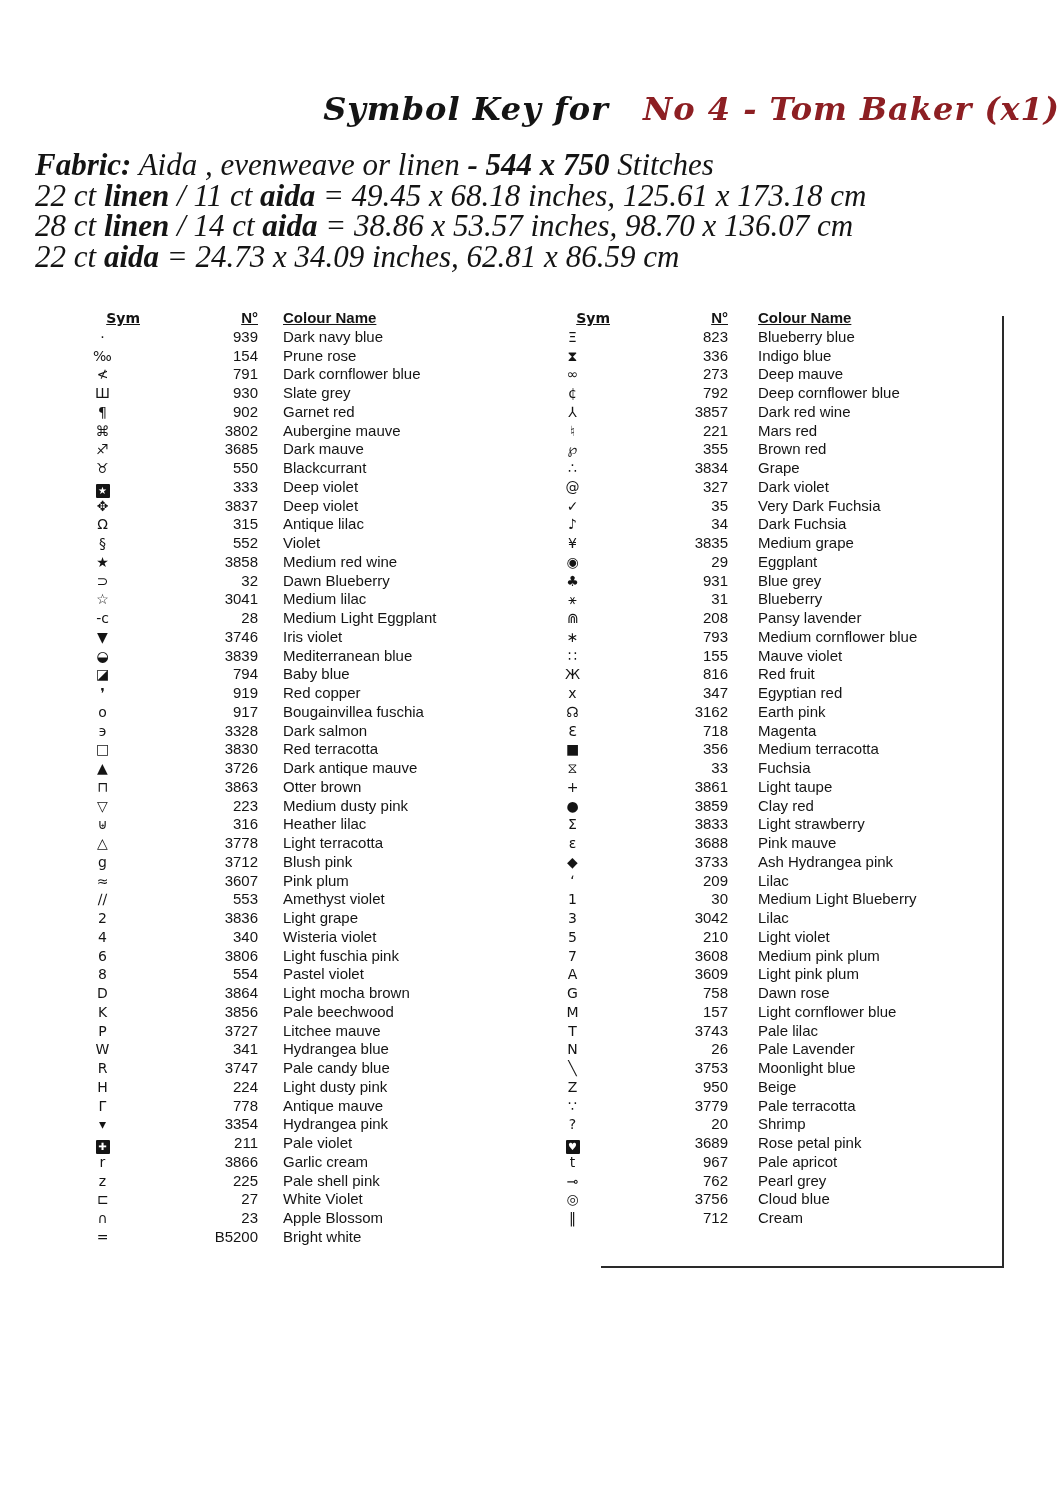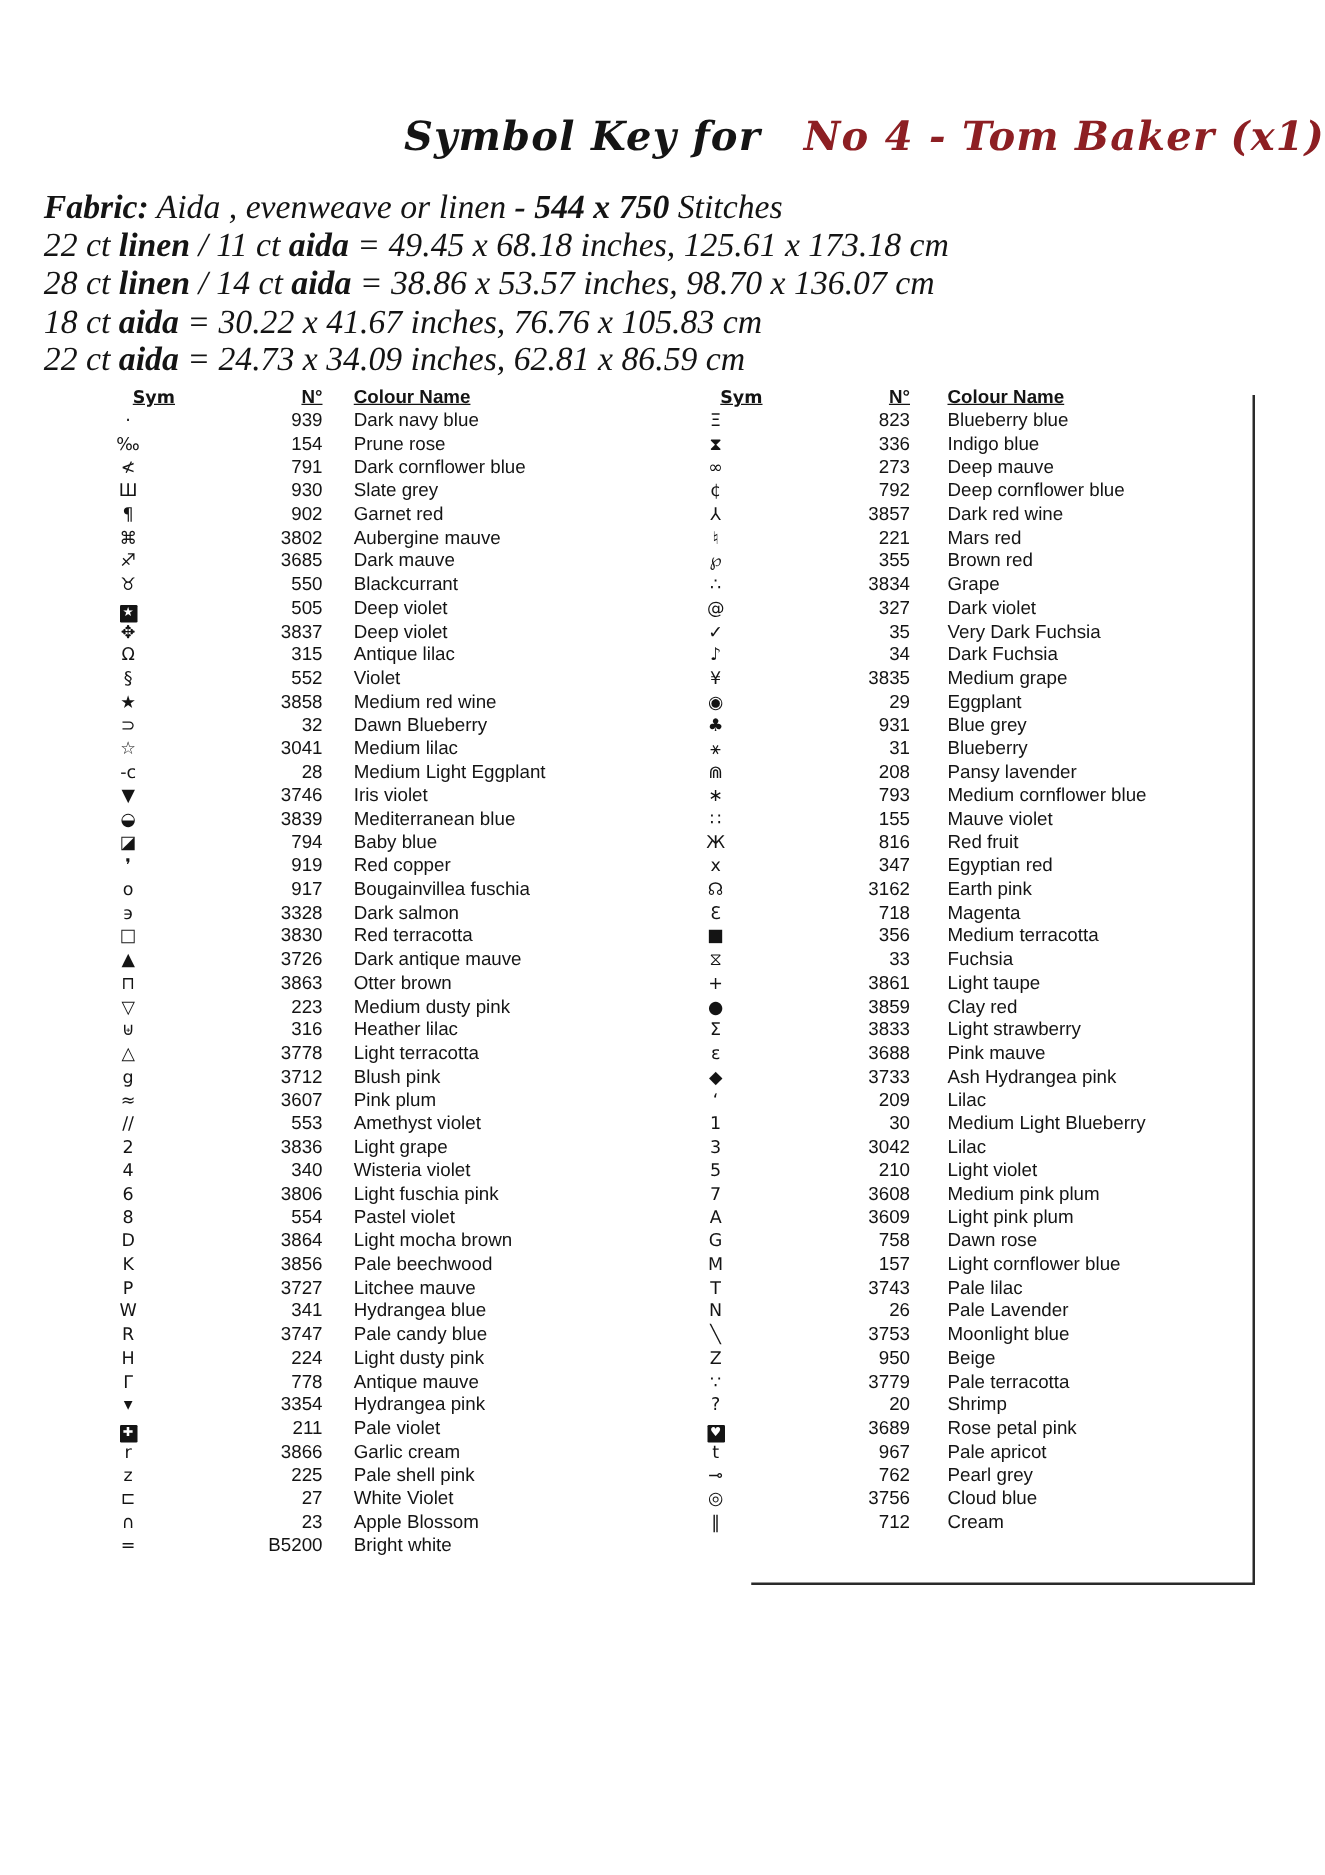--- a/index.html
+++ b/index.html
@@ -4,21 +4,21 @@
 <style>
   html,body{margin:0;padding:0;background:#e8e8e8;}
   .page{position:relative;width:1060px;height:1500px;background:#ffffff;margin:0 auto;
         font-family:"Liberation Sans",sans-serif;color:#141414;overflow:hidden;}
   .title{position:absolute;top:90px;left:0;width:100%;text-align:right;
          font-family:"DejaVu Serif",serif;font-style:italic;font-weight:bold;
          font-size:32px;letter-spacing:1px;white-space:nowrap;}
   .title .black-part{color:#141414;}
   .title .red-part{margin-left:22px;}
   .fabric{position:absolute;left:35px;top:150px;font-family:"Liberation Serif",serif;
-          font-style:italic;font-size:27px;line-height:30.6px;white-space:nowrap;}
+          font-style:italic;font-size:31px;line-height:30.6px;white-space:nowrap;}
   .fabric .b{font-weight:bold;}
   .col{position:absolute;top:309px;}
   .col-left{left:65px;width:470px;}
   .col-right{left:535px;width:470px;}
   .trow{display:flex;height:18.75px;line-height:18.75px;font-size:15px;align-items:baseline;}
   .hdr{font-weight:bold;}
   .hdr .hcell{text-decoration:underline;text-align:right;}
   .sym{width:75px;text-align:center;font-family:"DejaVu Sans",sans-serif;font-size:14px;flex:0 0 auto;}
   .num{width:118px;text-align:right;flex:0 0 auto;}
   .name{margin-left:0;flex:1 1 auto;text-align:left;}
@@ -36,21 +36,20 @@
 
   <div class="title">
     <span class="black-part">Symbol Key for</span>
     <span class="red-part" id="title-red" style="color: rgb(141, 31, 35);">No 4 - Tom Baker (x1)</span>
   </div>
 
   <div class="fabric" id="fabric-block">
       <div class="fline"><span class="b">Fabric:</span><span>  Aida , evenweave or  linen </span><span class="b">- 544 x 750</span><span> Stitches</span></div>
       <div class="fline"><span>22 ct </span><span class="b">linen</span><span> / 11 ct </span><span class="b">aida</span><span> = 49.45 x 68.18 inches, 125.61 x 173.18 cm</span></div>
       <div class="fline"><span>28 ct </span><span class="b">linen</span><span> / 14 ct </span><span class="b">aida</span><span> = 38.86 x 53.57 inches, 98.70 x 136.07 cm</span></div>
-      <div class="fline"><span>18 ct </span><span class="b">aida</span><span>  = 30.22 x 41.67 inches, 76.76 x 105.83 cm</span></div>
       <div class="fline"><span>22 ct </span><span class="b">aida</span><span> = 24.73 x 34.09 inches, 62.81 x 86.59 cm</span></div>
     </div>
 
   <div class="col col-left" id="col-left">
       <div class="trow hdr">
         <span class="sym hcell">Sym</span>
         <span class="num hcell">N°</span>
         <span class="name"><span class="hcell">Colour Name</span></span>
       </div>
       <div class="trow">
@@ -88,21 +87,21 @@
         <span class="num">3685</span>
         <span class="name">Dark mauve</span>
       </div>
       <div class="trow">
         <span class="sym">♉</span>
         <span class="num">550</span>
         <span class="name">Blackcurrant</span>
       </div>
       <div class="trow">
         <span class="sym"><span class="inv">★</span></span>
-        <span class="num">505</span>
+        <span class="num">333</span>
         <span class="name">Deep violet</span>
       </div>
       <div class="trow">
         <span class="sym">✥</span>
         <span class="num">3837</span>
         <span class="name">Deep violet</span>
       </div>
       <div class="trow">
         <span class="sym">Ω</span>
         <span class="num">315</span>

